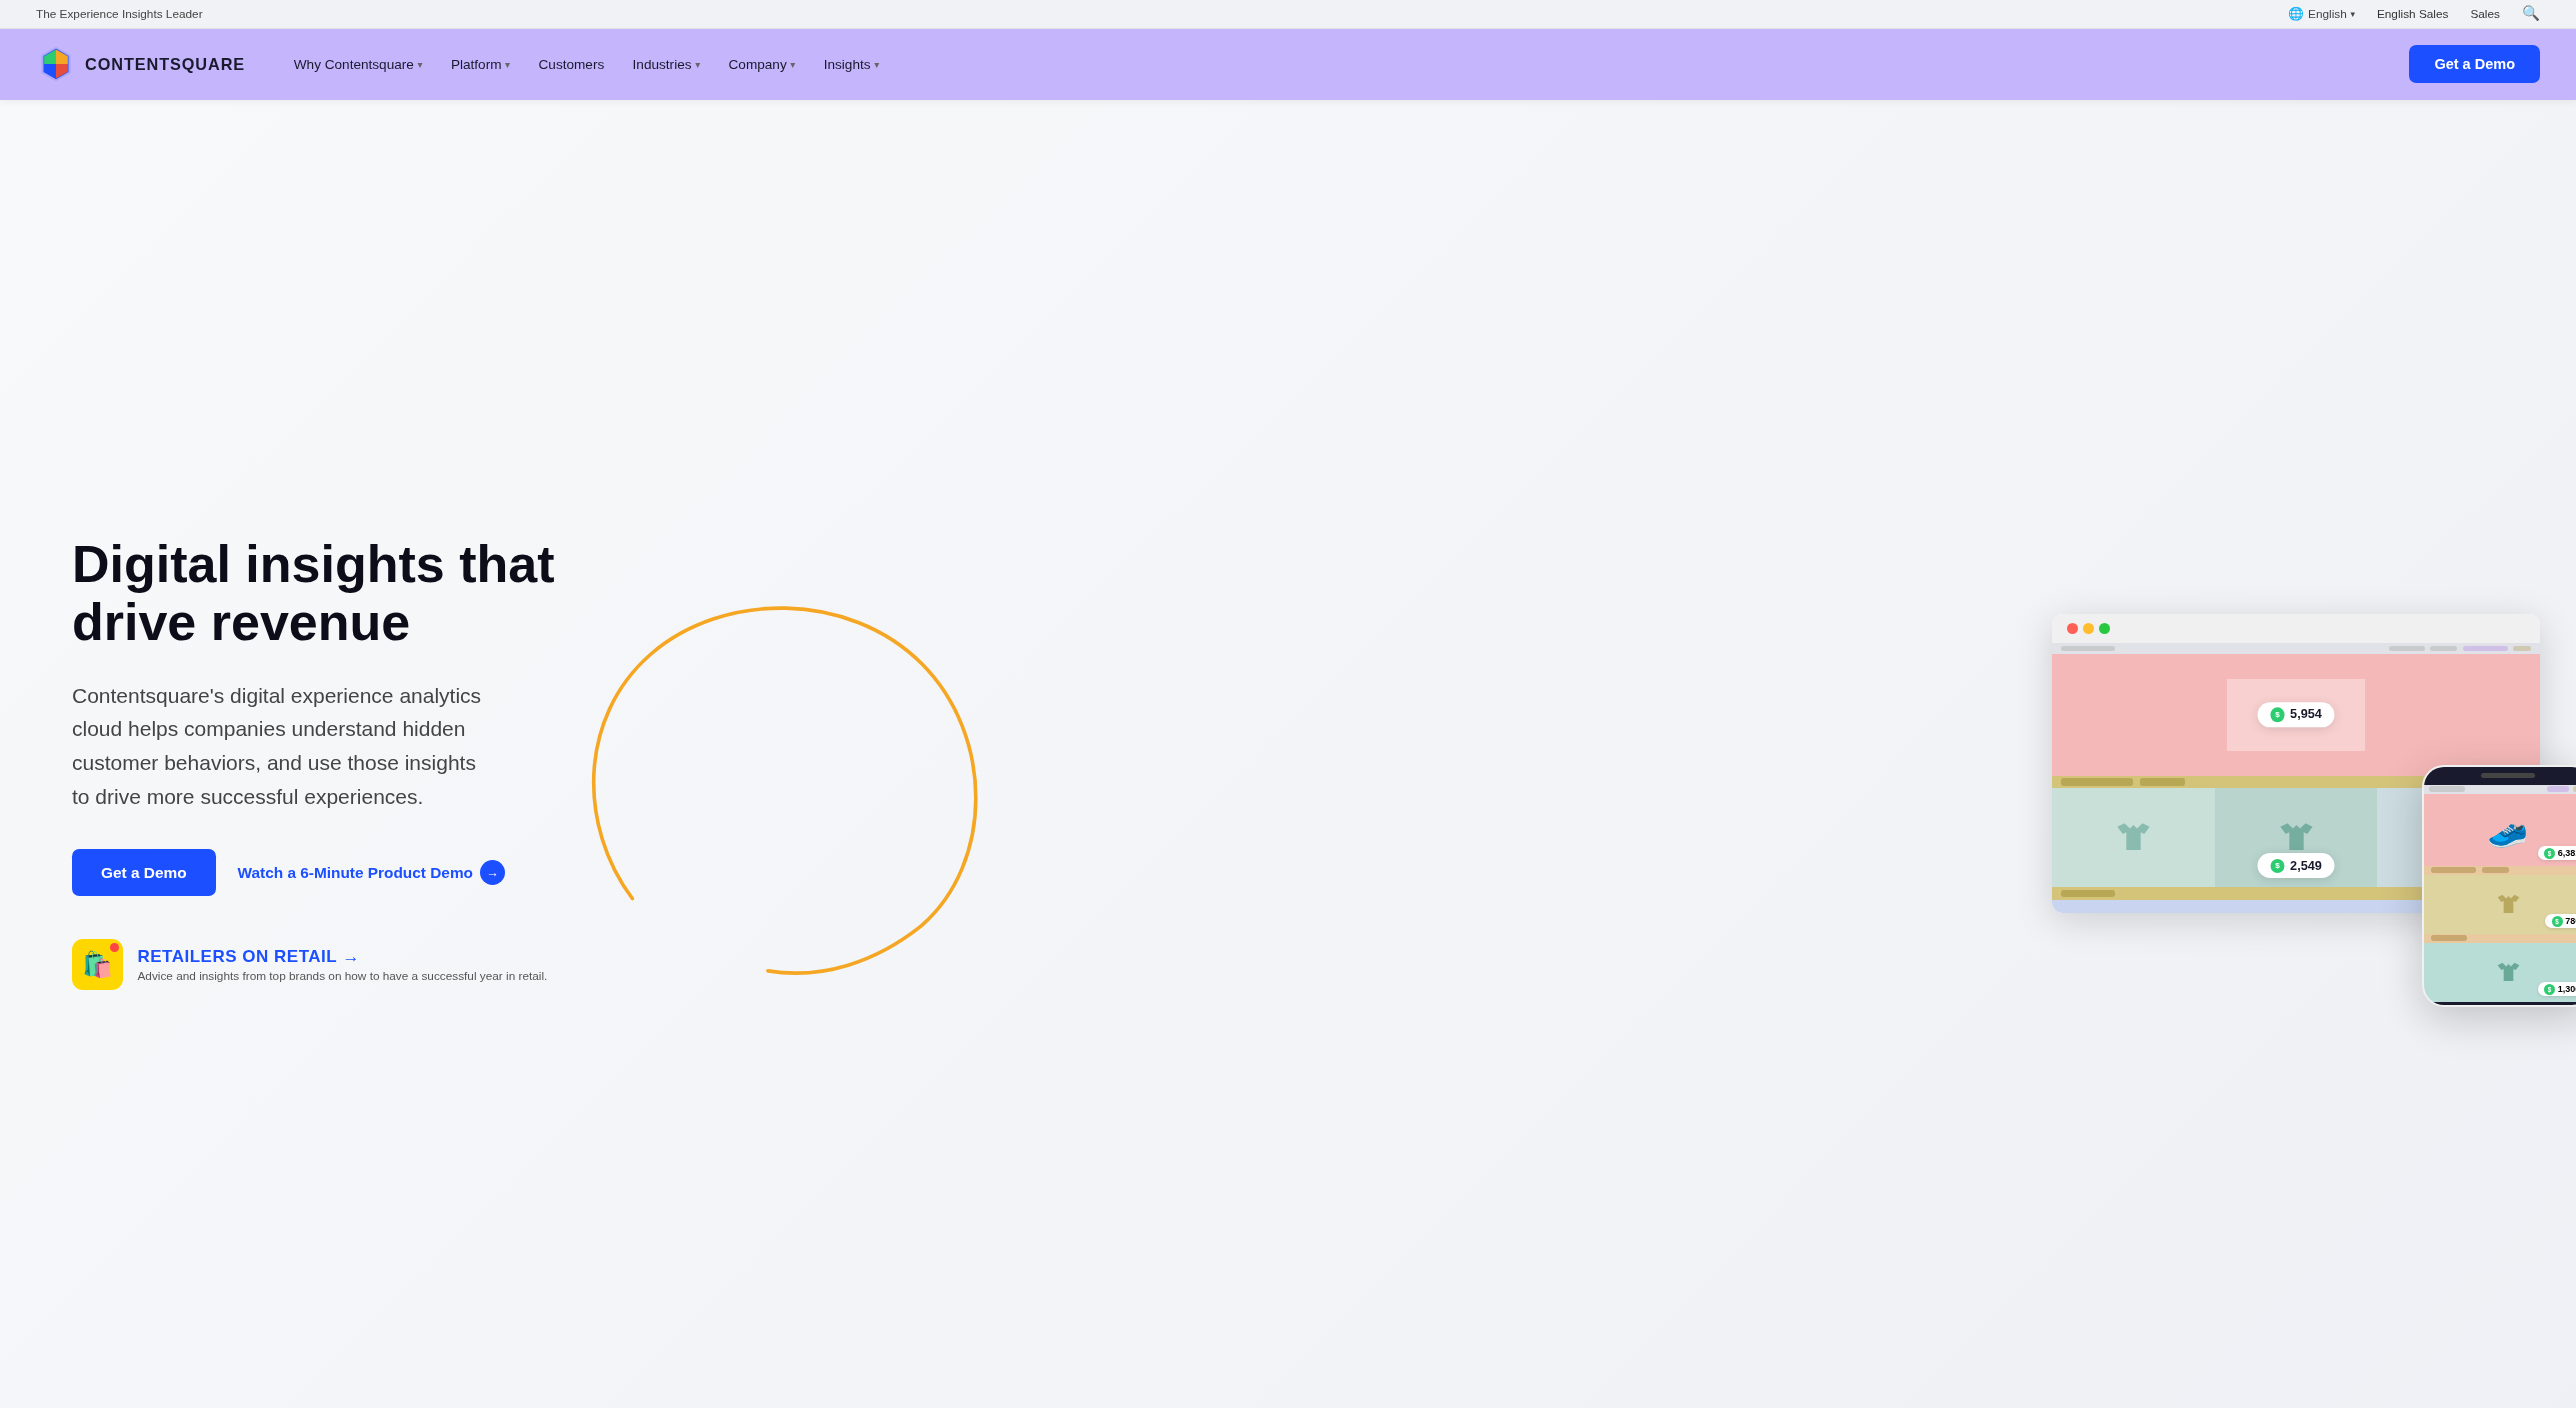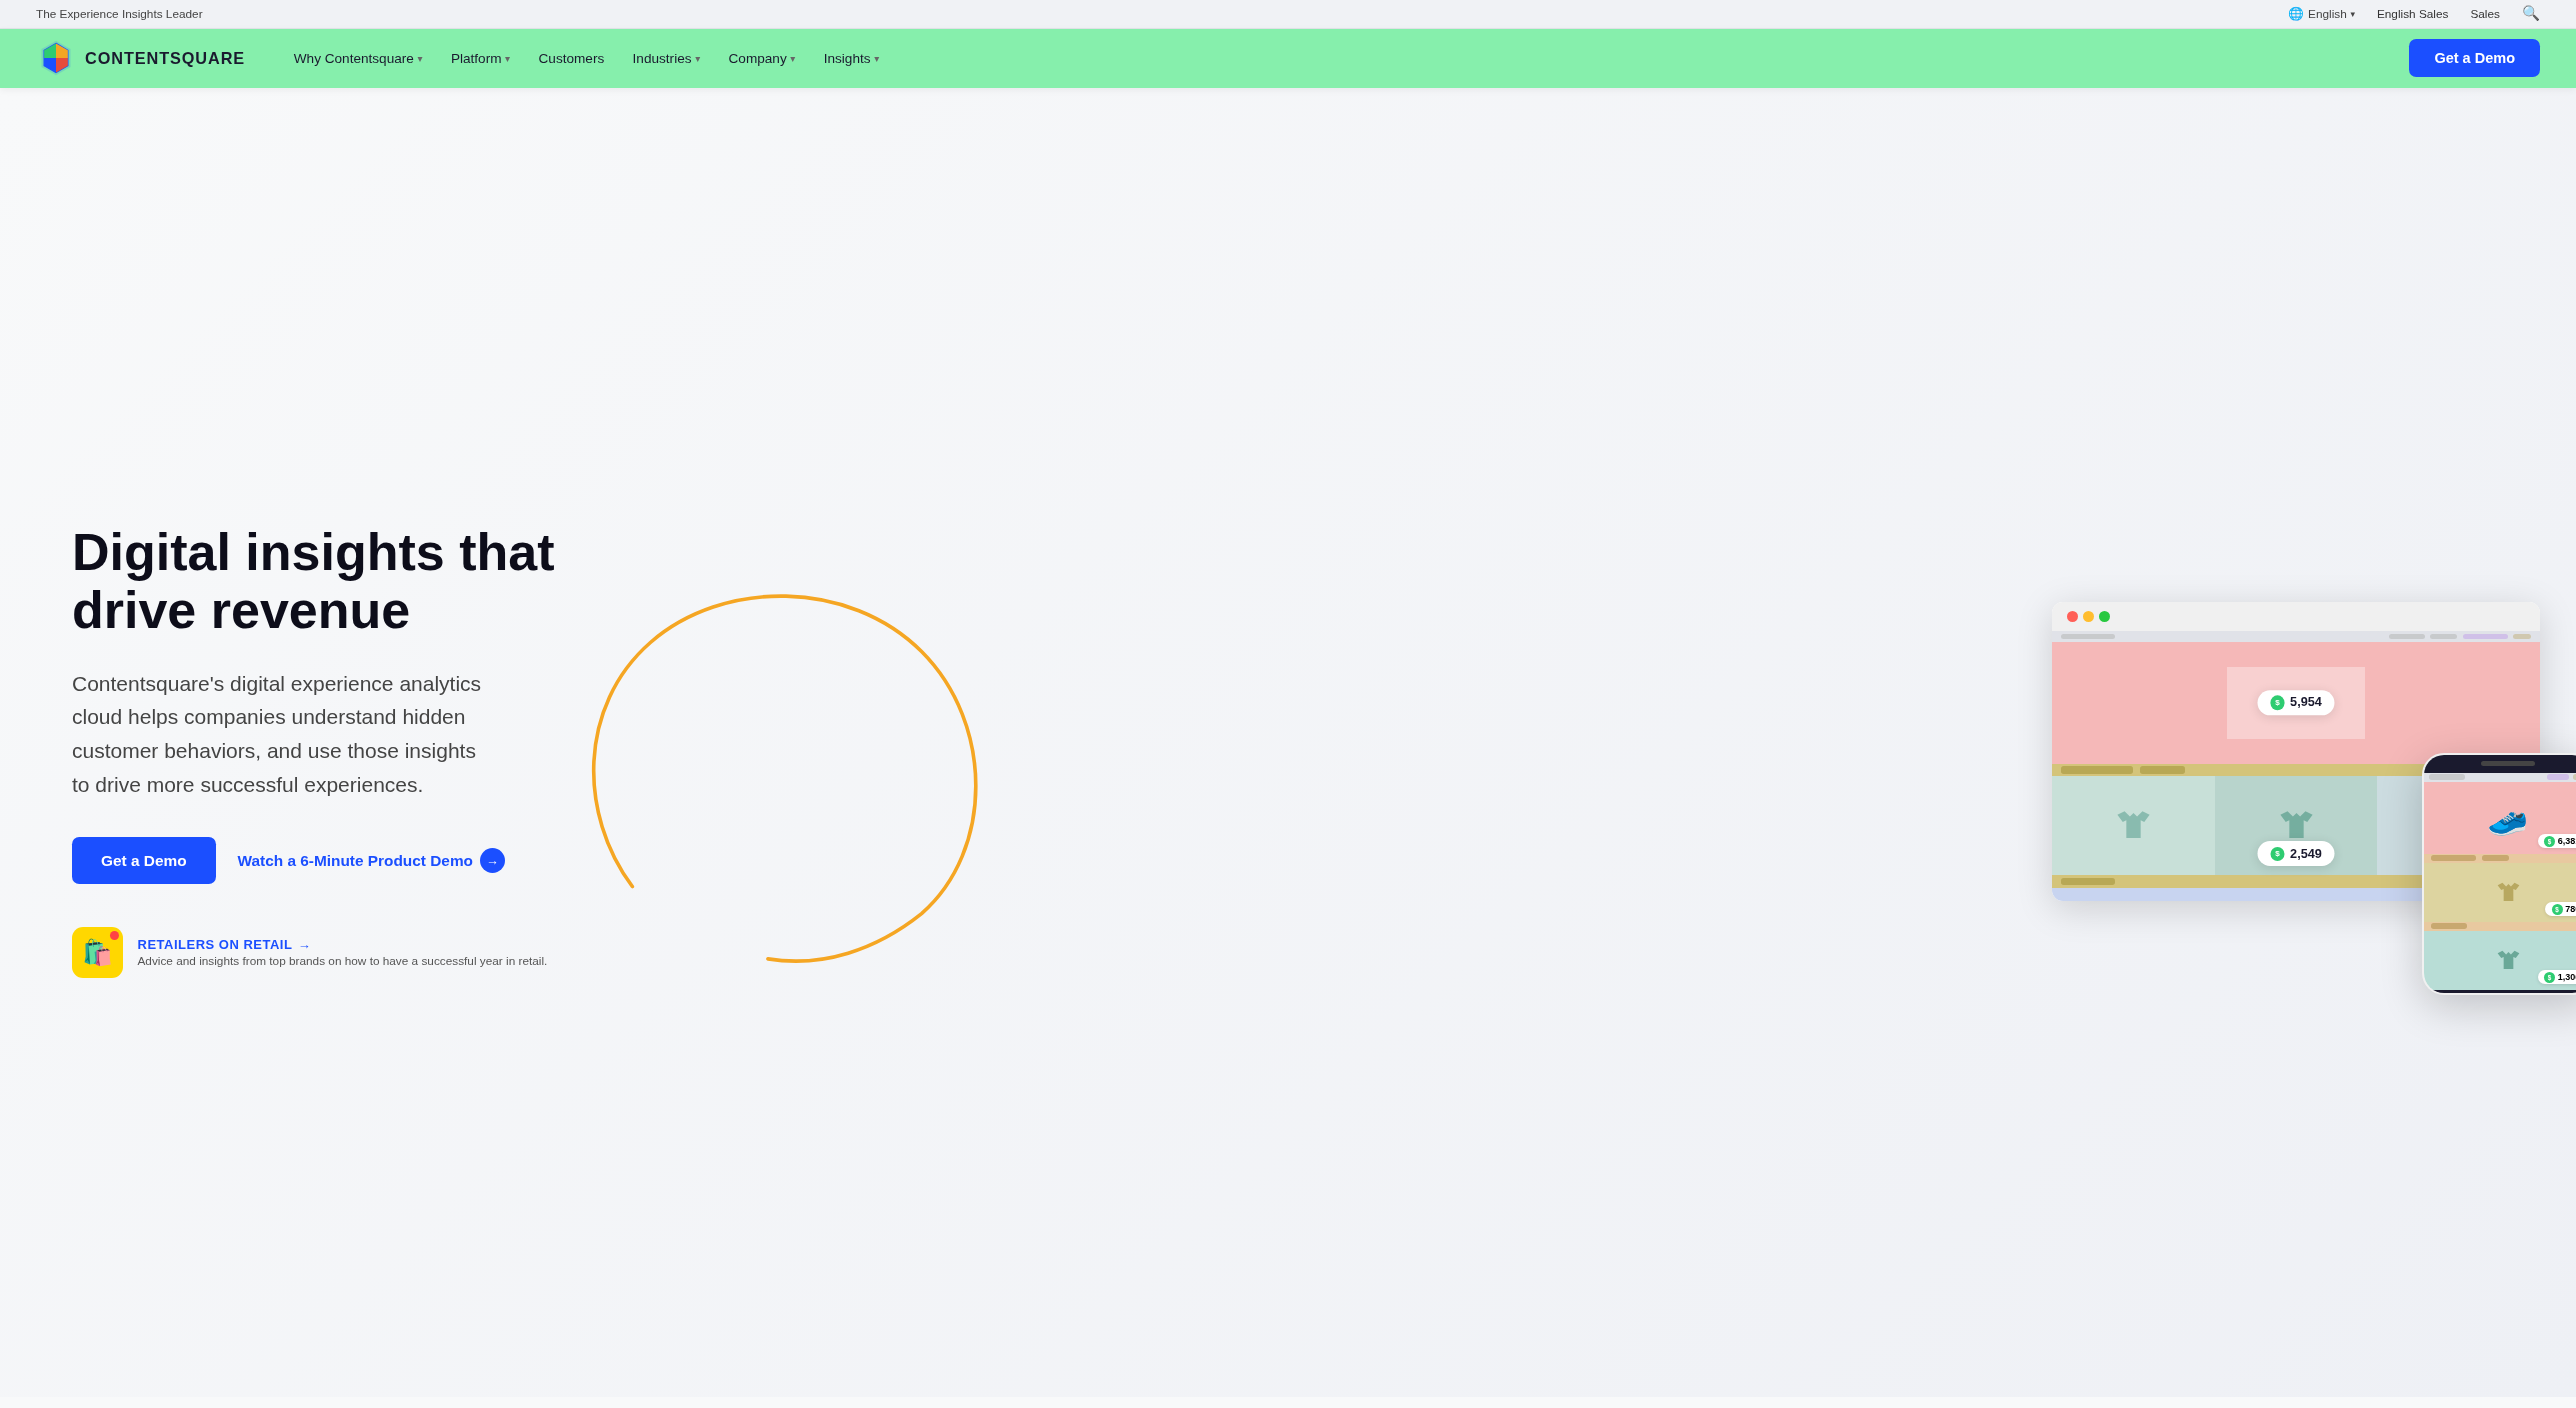--- a/index.html
+++ b/index.html
@@ -31,25 +31,25 @@
       cursor: pointer;
       color: #333;
     }
     .search-icon-wrap {
       cursor: pointer;
       font-size: 14.5px;
     }
 
     
     .nav {
-      background: #86efac;
+      background: #c4b5fd;
       display: flex;
       align-items: center;
       padding: 0 36px;
-      height: 59px;
+      height: 71px;
       box-shadow: 0 1.8px 7.2px rgba(0,0,0,0.06);
       position: relative;
       z-index: 10;
     }
     .logo-wrap {
       display: flex;
       align-items: center;
       gap: 9px;
       margin-right: 36px;
     }
@@ -185,21 +185,21 @@
       width: 9px;
       height: 9px;
       background: #ff4444;
       border-radius: 50%;
       position: absolute;
       top: 3.6px;
       right: 3.6px;
     }
     .promo-text-wrap {}
     .promo-title {
-      font-size: 13px;
+      font-size: 17px;
       font-weight: 700;
       color: #1b4fff;
       text-transform: uppercase;
       letter-spacing: 0.5px;
       display: flex;
       align-items: center;
       gap: 5.4px;
     }
     .promo-arrow { color: #1b4fff; }
     .promo-desc {

